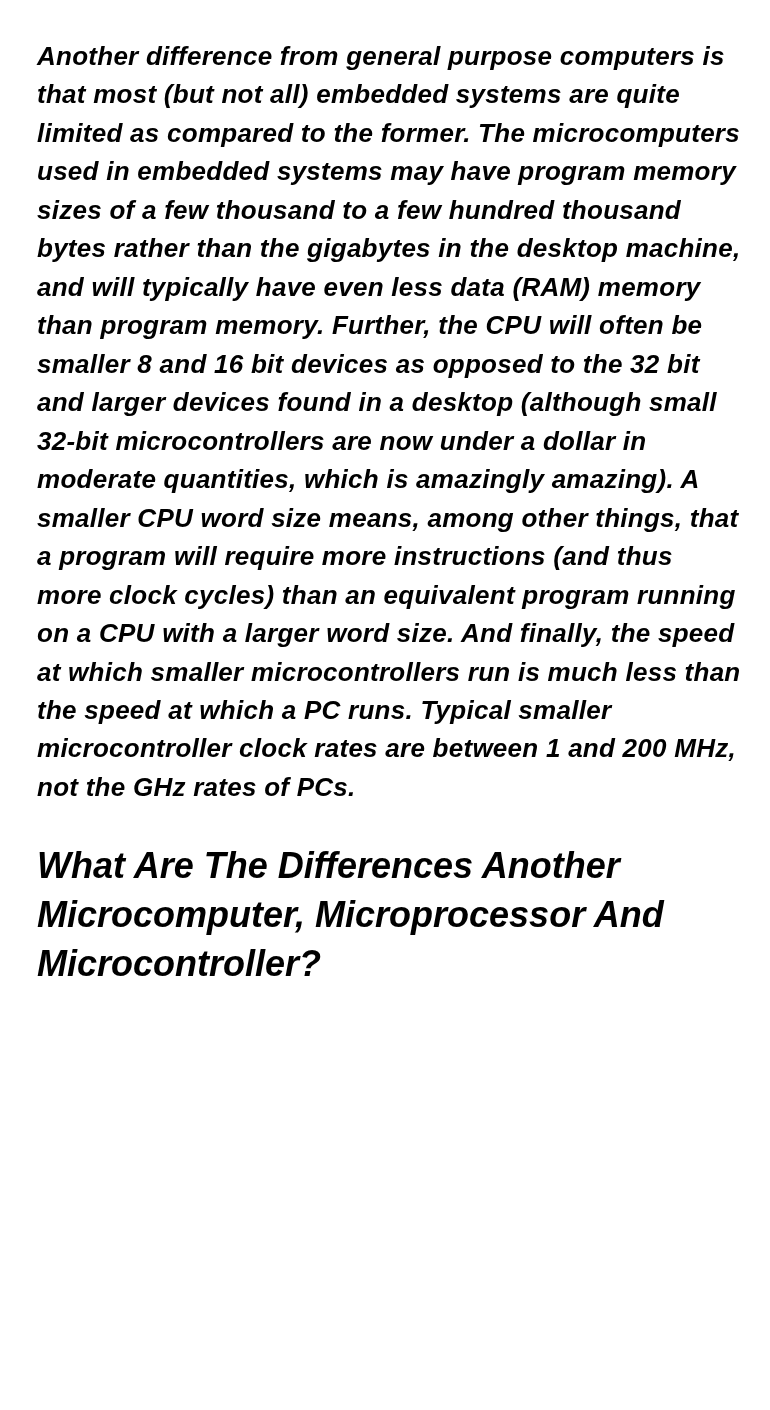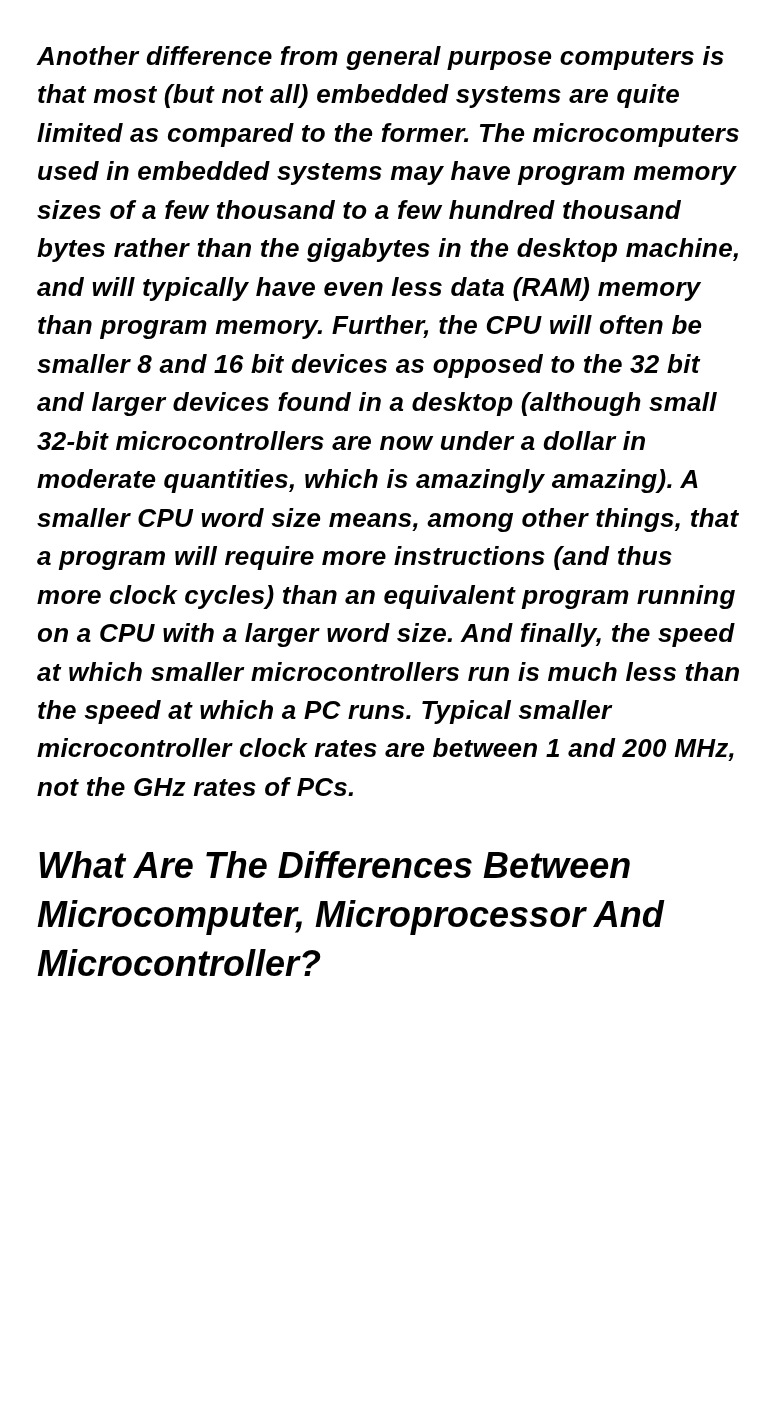--- a/index.html
+++ b/index.html
@@ -34,13 +34,13 @@
       color: #000000;
       margin-top: 10px;
     }
   </style>
 </head>
 <body>
 
 <p class="main-paragraph">Another difference from general purpose computers is that most (but not all) embedded systems are quite limited as compared to the former.  The microcomputers used in embedded systems may have program memory sizes of  a few thousand to a few hundred thousand bytes rather than the gigabytes in the desktop machine,  and will typically have even less data (RAM) memory than program memory.  Further,  the CPU will often be smaller 8 and 16 bit devices as opposed to the 32 bit and larger devices found in a desktop (although small 32-bit microcontrollers are now under a dollar in moderate quantities,  which is amazingly amazing).   A smaller CPU word size means,  among other things,  that a program will require more instructions (and thus more clock cycles) than an equivalent program running on a CPU with a larger word size.   And finally,  the speed at which smaller microcontrollers run is much less than the speed at which a PC runs.
  Typical smaller microcontroller clock rates are between 1 and 200 MHz,  not the GHz rates of PCs.</p>
 
-<h2 class="heading">What Are The Differences Between Microcomputer,  Microprocessor And Microcontroller?</h2>
+<h2 class="heading">What Are The Differences Another Microcomputer,  Microprocessor And Microcontroller?</h2>
 
 </body></html>

